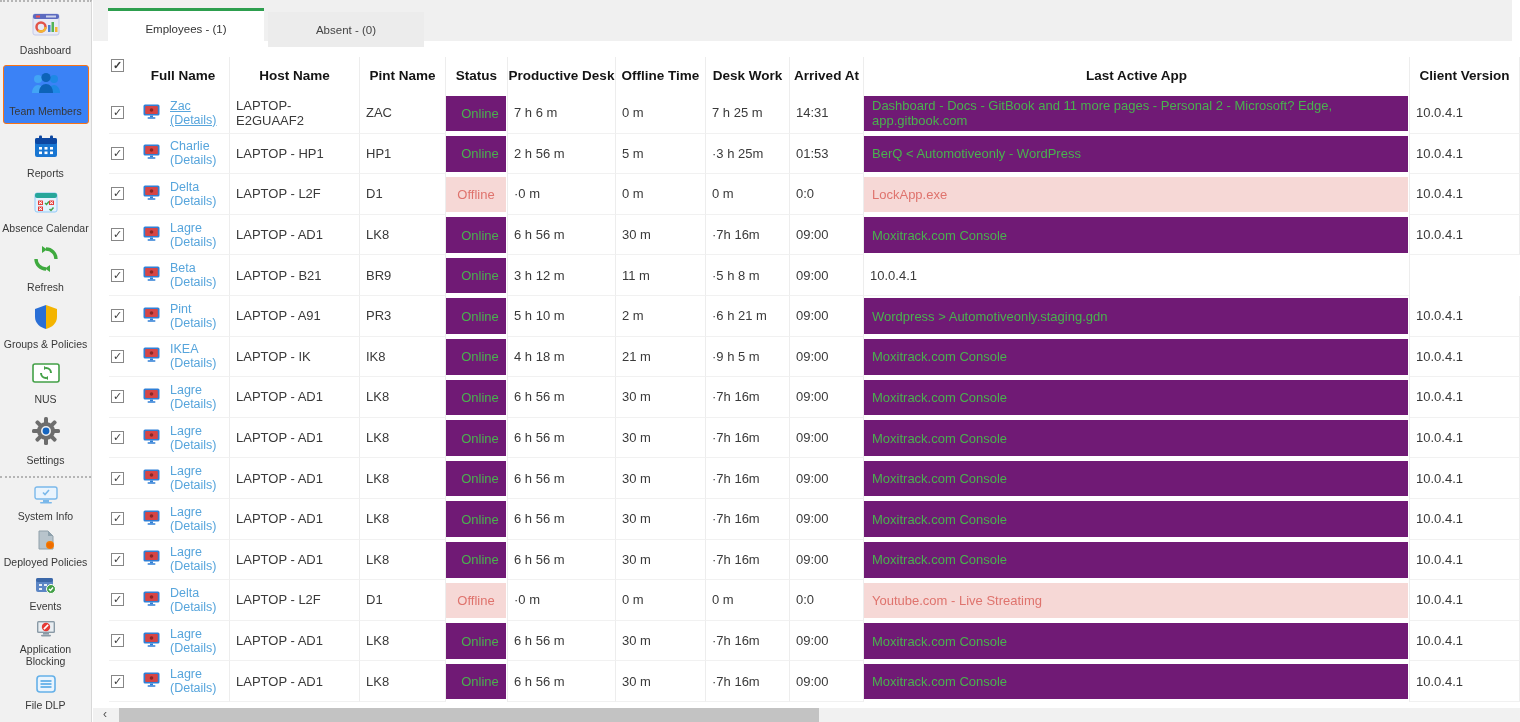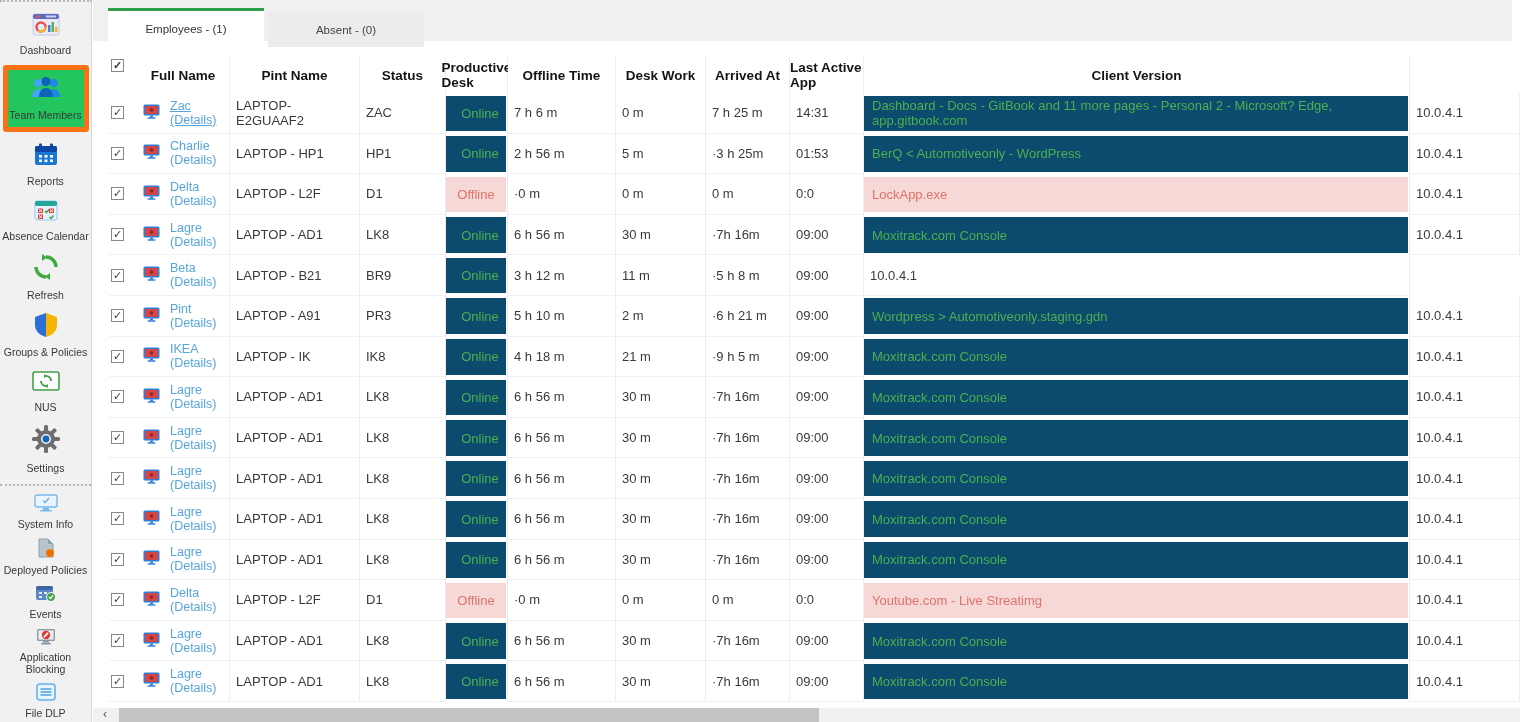--- a/index.html
+++ b/index.html
@@ -6,21 +6,21 @@
   html,body { width:1520px; height:722px; overflow:hidden; background:#fff;
               font-family:"Liberation Sans", sans-serif; }
 
   
   .sidebar { position:absolute; left:0; top:0; width:92px; height:722px;
              background:#f1f1f1; border-top:2px dotted #b5b5b5;
              border-right:1px solid #d8d8d8; overflow:hidden; }
   .sb-item { display:flex; flex-direction:column; align-items:center;
              text-align:center; cursor:default; }
   .sb-item .lbl { font-size:10.5px; color:#383838; line-height:12px; margin-top:4px; }
-  .sb-item.selected { background:#22c55e; border:5px solid #f97316; border-radius:3px;
+  .sb-item.selected { background:#3b82f6; border:1px solid #f97316; border-radius:3px;
                       width:86px; margin:6px auto 4px auto; padding:5px 0 6px 0; }
   .sb-top .sb-item { margin-top:11px; }
   .sb-top .sb-item.selected { margin-top:9px; }
   .sb-divider { border-top:2px dotted #b5b5b5; margin:10px 0 2px 0; }
   .sb-bottom .sb-item { margin-top:8px; }
   .sb-bottom .sb-item .lbl { margin-top:2px; }
 
   
   .main { position:absolute; left:93px; top:0; right:0; bottom:0; background:#fff; }
   .collapse-handle { position:absolute; left:6px; top:386px; font-size:9px; color:#8a8a8a; }
@@ -49,21 +49,21 @@
   .hcell.cb-col { justify-content:flex-start; align-items:flex-start; padding:2px 0 0 2px; border-right:none; }
   .cell { display:flex; align-items:center; padding:0 6px; font-size:13px; color:#3a3a3a;
           border-right:1px solid #ededed; border-bottom:1px solid #f1f1f1; background:#fff;
           overflow:hidden; }
   .cell.cb-col { justify-content:flex-start; padding-left:2px; border-right:none; }
   .cell.colored { padding:0; border-bottom:none; }
   .fill { flex:1; height:calc(100% - 5px); margin:2.5px 1px 2.5px 0;
           display:flex; align-items:center; font-size:13px; }
   .status-fill { justify-content:center; }
   .app-fill { padding-left:8px; }
-  .online .status-fill, .online .app-fill { background:#0c4a6e; color:#4ab14e;padding-left:8px; }
+  .online .status-fill, .online .app-fill { background:#701a75; color:#4ab14e;padding-left:8px; }
   .offline .status-fill, .offline .app-fill { background:#f6d8d6; color:#df736d; }
 
   .cb { width:13px; height:13px; border:1px solid #878787; background:#fff; color:#3c3c3c;
         font-size:11px; line-height:11px; display:inline-flex; align-items:center;
         justify-content:center; cursor:pointer; }
   .name-cell { gap:10px; }
   .name-link { color:#57a5dc; font-size:12.5px; line-height:14px; cursor:pointer; }
   .name-link.u { text-decoration:underline; }
   .mon-icon { flex:0 0 auto; }
 
@@ -281,20 +281,21 @@
     <div class="tab">Absent - (0)</div>
     <div class="right-cap"></div>
   </div>
 
   <div class="table-wrap">
     <div class="thead-row">
       <div class="hcell cb-col">
           <span class="cb">✓</span>
         </div>
       <div class="hcell">Full Name</div>
+      <div class="hcell">Host Name</div>
       <div class="hcell">Pint Name</div>
       <div class="hcell">Status</div>
       <div class="hcell">Productive Desk</div>
       <div class="hcell">Offline Time</div>
       <div class="hcell">Desk Work</div>
       <div class="hcell">Arrived At</div>
       <div class="hcell">Last Active App</div>
       <div class="hcell">Client Version</div>
     </div>
     <div id="tbody">

